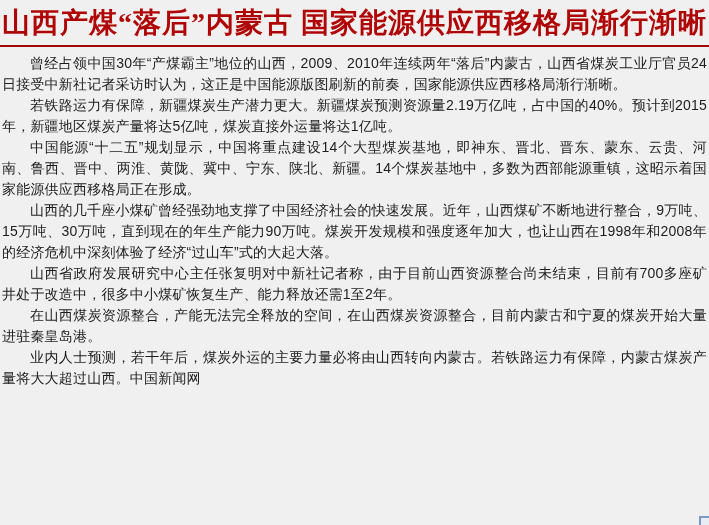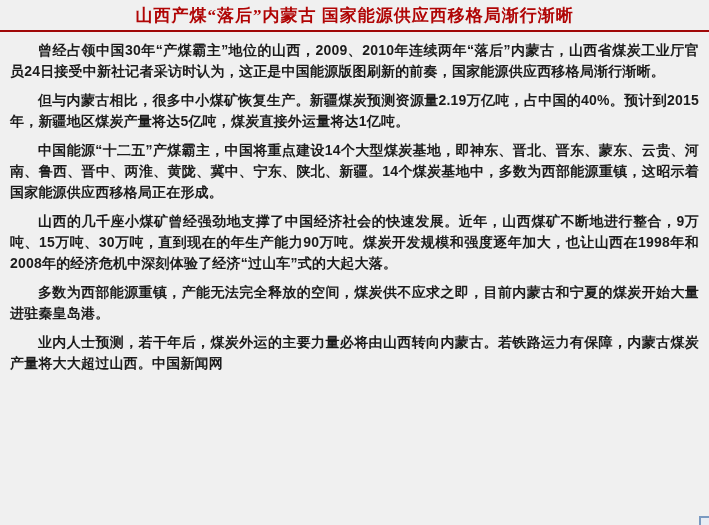--- a/index.html
+++ b/index.html
@@ -14,45 +14,44 @@
   .page {
     position: relative;
     width: 709px;
     height: 525px;
     background: #f0f0f0;
   }
   .article-title {
     margin: 0;
     padding: 4px 2px 3px 2px;
     text-align: center;
-    font-size: 17px;
+    font-size: 28px;
     font-weight: bold;
     letter-spacing: 1px;
     color: #b00505;
     font-family: "Liberation Serif", serif;
     white-space: nowrap;
   }
   .title-divider {
     height: 2px;
     background: #a00808;
     margin: 0 0 6px 0;
   }
   .article-body {
     padding: 0 2px;
     color: #1c1c1c;
     font-size: 14px;
     line-height: 21px;
     text-align: justify;
     letter-spacing: 0.2px;
   }
   .article-body p {
-    margin: 8px;
+    margin: 0;
     padding: 0;
     text-indent: 2em;
-    font-weight: bold;
   }
   .partial-corner-box {
     position: absolute;
     left: 699px;
     top: 516px;
     width: 24px;
     height: 20px;
     border: 2px solid #7b9ac1;
     background: #e8edf4;
     box-sizing: border-box;
@@ -62,22 +61,23 @@
 <body>
 
 <div class="page">
 
   <h1 class="article-title">山西产煤“落后”内蒙古  国家能源供应西移格局渐行渐晰</h1>
 
   <div class="title-divider"></div>
 
   <div class="article-body">
     <p>曾经占领中国30年“产煤霸主”地位的山西，2009、2010年连续两年“落后”内蒙古，山西省煤炭工业厅官员24日接受中新社记者采访时认为，这正是中国能源版图刷新的前奏，国家能源供应西移格局渐行渐晰。</p>
-    <p>但与内蒙古相比，很多中小煤矿恢复生产。新疆煤炭预测资源量2.19万亿吨，占中国的40%。预计到2015年，新疆地区煤炭产量将达5亿吨，煤炭直接外运量将达1亿吨。</p>
-    <p>中国能源“十二五”产煤霸主，中国将重点建设14个大型煤炭基地，即神东、晋北、晋东、蒙东、云贵、河南、鲁西、晋中、两淮、黄陇、冀中、宁东、陕北、新疆。14个煤炭基地中，多数为西部能源重镇，这昭示着国家能源供应西移格局正在形成。</p>
+    <p>若铁路运力有保障，新疆煤炭生产潜力更大。新疆煤炭预测资源量2.19万亿吨，占中国的40%。预计到2015年，新疆地区煤炭产量将达5亿吨，煤炭直接外运量将达1亿吨。</p>
+    <p>中国能源“十二五”规划显示，中国将重点建设14个大型煤炭基地，即神东、晋北、晋东、蒙东、云贵、河南、鲁西、晋中、两淮、黄陇、冀中、宁东、陕北、新疆。14个煤炭基地中，多数为西部能源重镇，这昭示着国家能源供应西移格局正在形成。</p>
     <p>山西的几千座小煤矿曾经强劲地支撑了中国经济社会的快速发展。近年，山西煤矿不断地进行整合，9万吨、15万吨、30万吨，直到现在的年生产能力90万吨。煤炭开发规模和强度逐年加大，也让山西在1998年和2008年的经济危机中深刻体验了经济“过山车”式的大起大落。</p>
-    <p>多数为西部能源重镇，产能无法完全释放的空间，煤炭供不应求之即，目前内蒙古和宁夏的煤炭开始大量进驻秦皇岛港。</p>
+    <p>山西省政府发展研究中心主任张复明对中新社记者称，由于目前山西资源整合尚未结束，目前有700多座矿井处于改造中，很多中小煤矿恢复生产、能力释放还需1至2年。</p>
+    <p>在山西煤炭资源整合，产能无法完全释放的空间，在山西煤炭资源整合，目前内蒙古和宁夏的煤炭开始大量进驻秦皇岛港。</p>
     <p>业内人士预测，若干年后，煤炭外运的主要力量必将由山西转向内蒙古。若铁路运力有保障，内蒙古煤炭产量将大大超过山西。中国新闻网</p>
   </div>
 
   <div class="partial-corner-box"></div>
 
 </div>
 
 </body></html>

